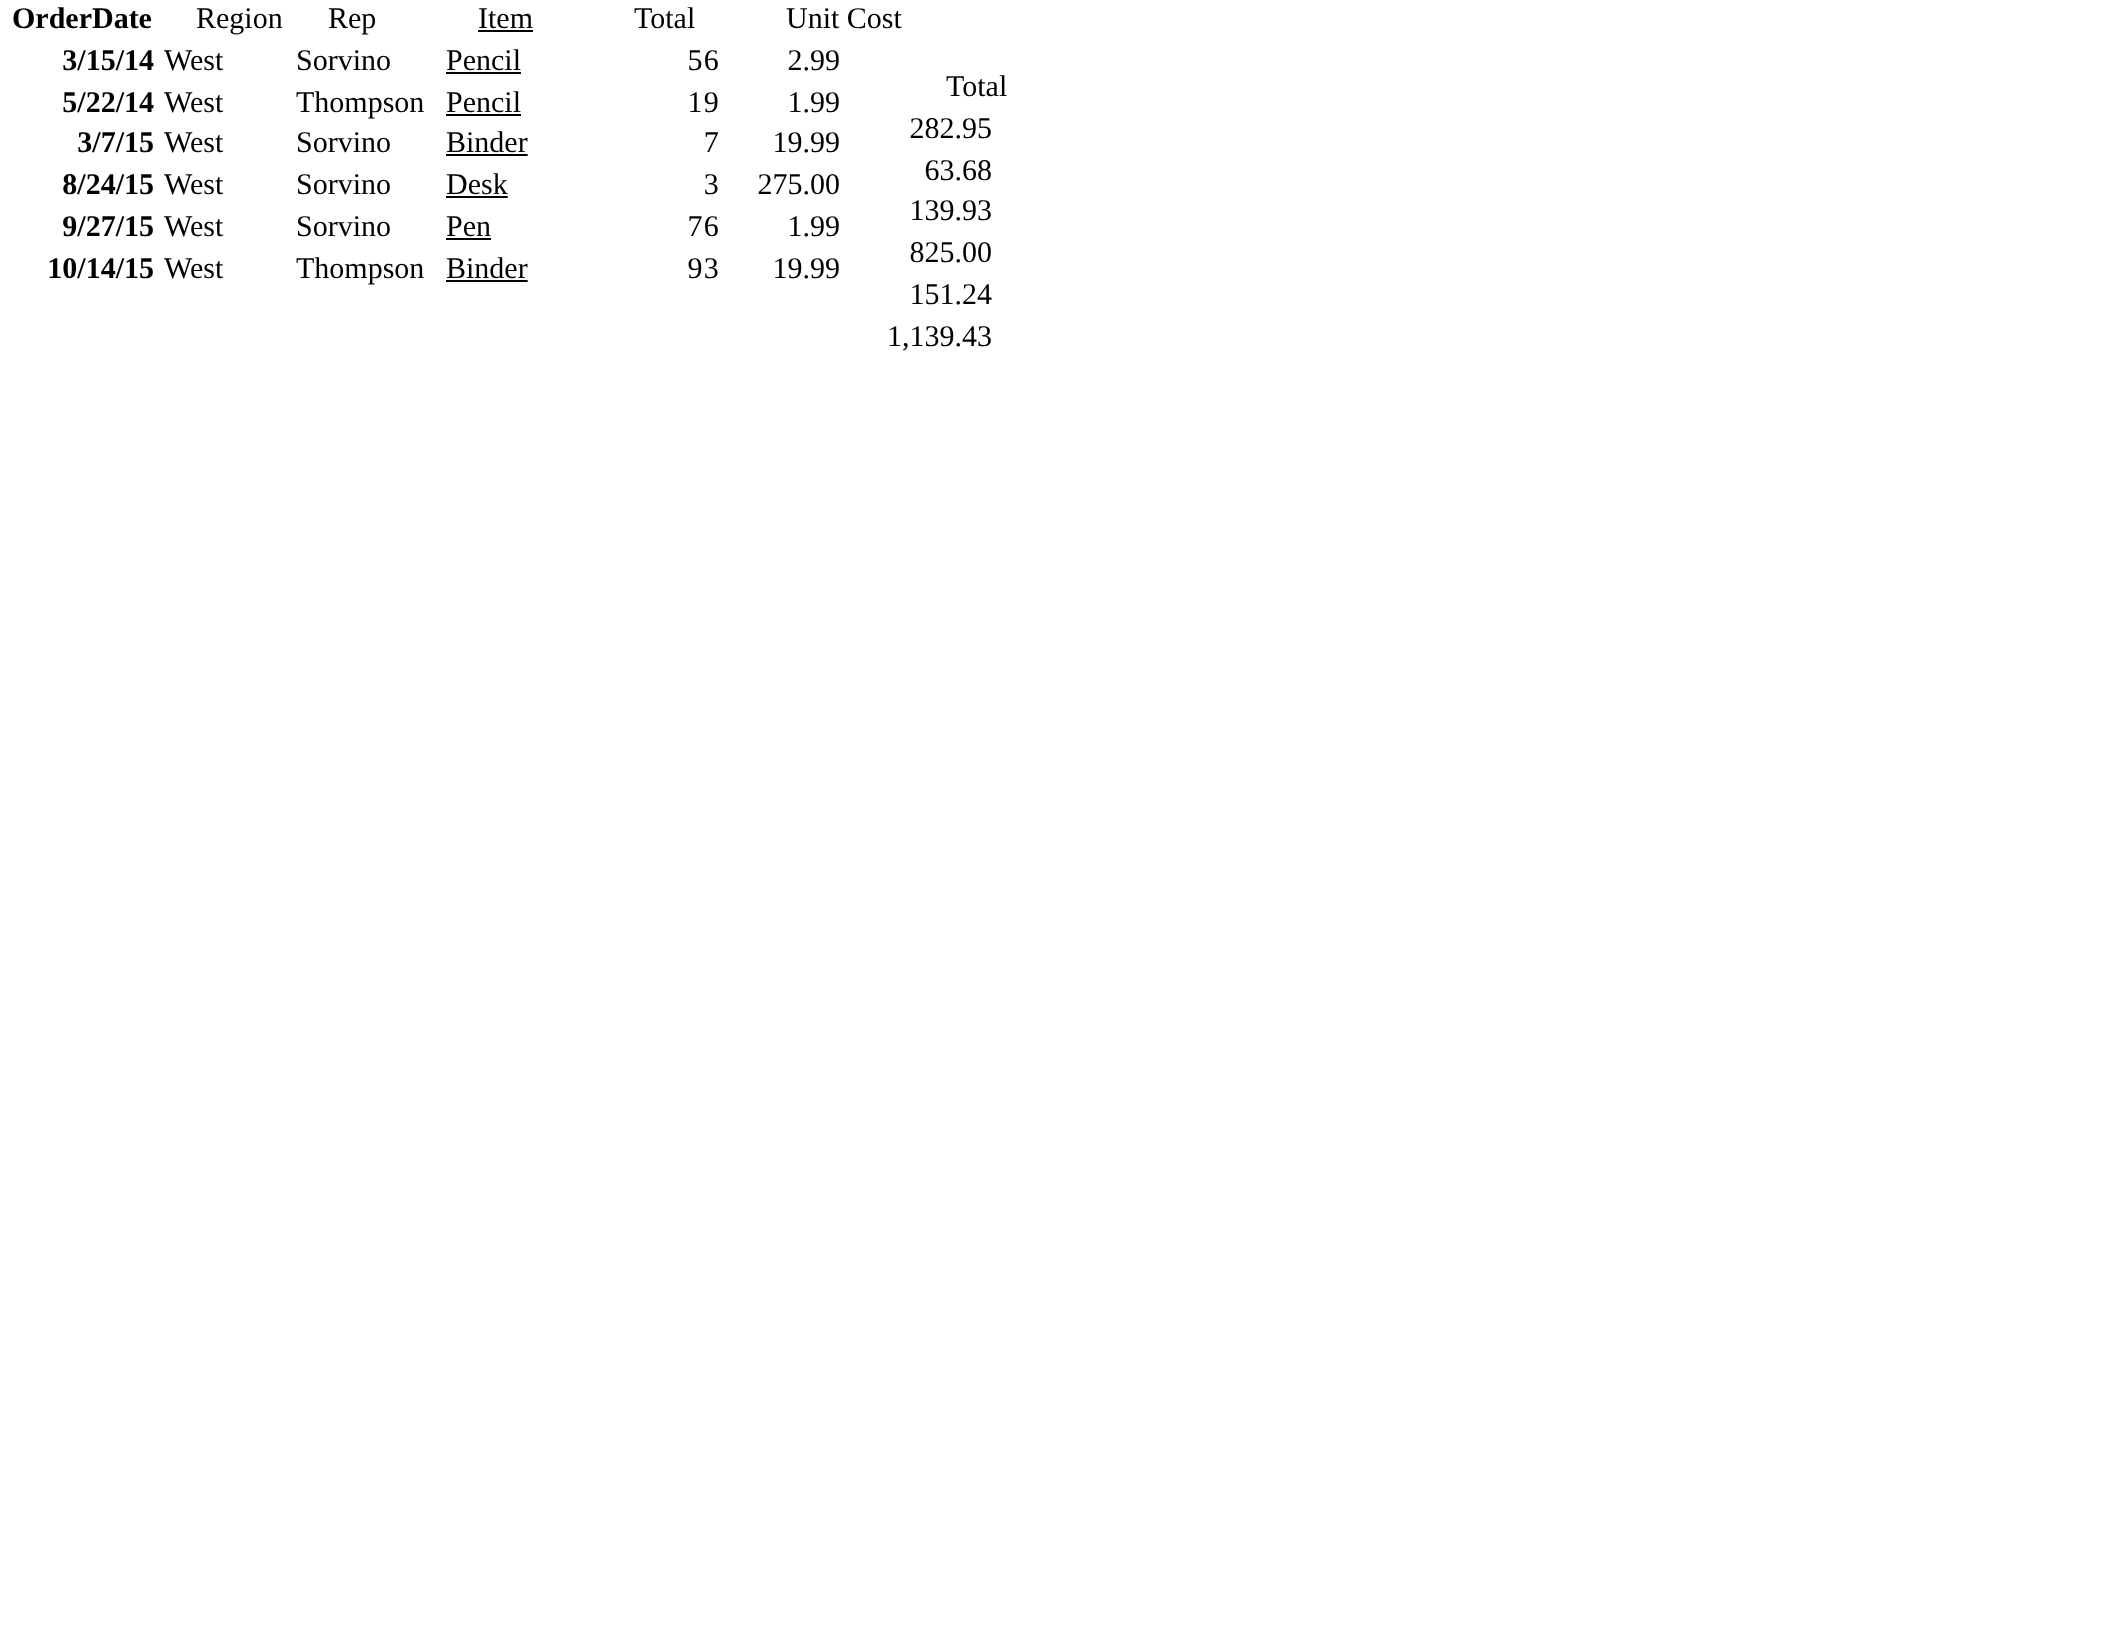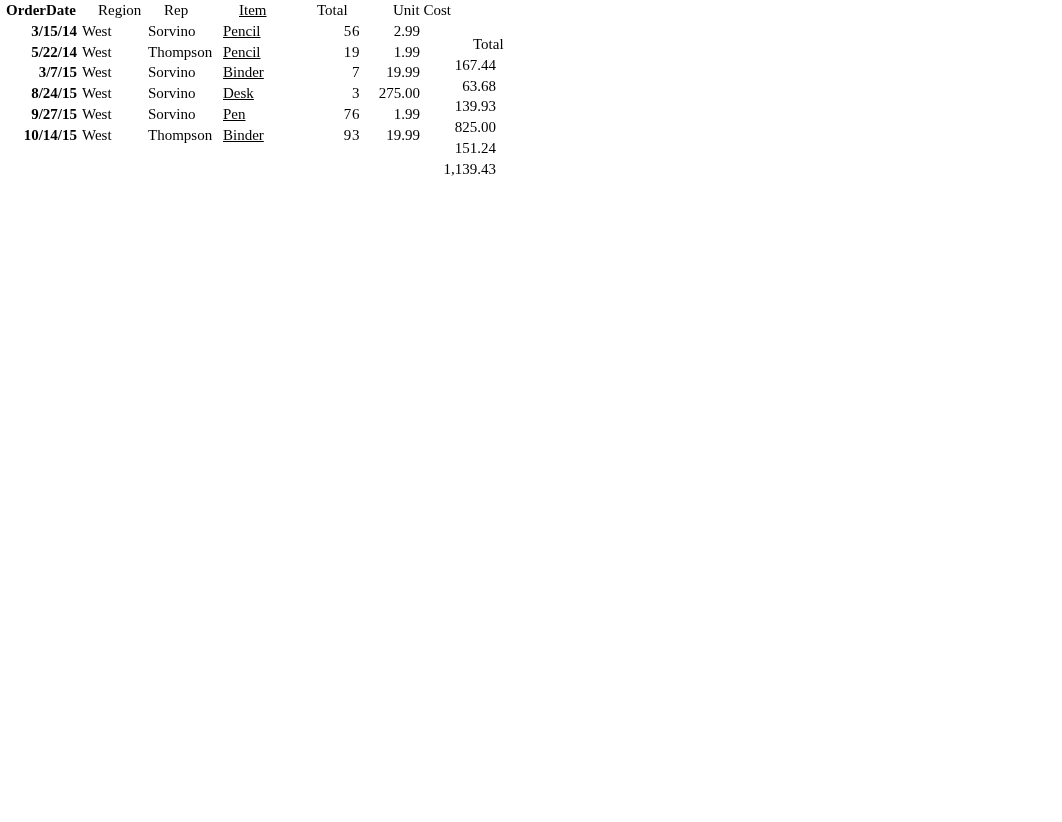--- a/index.html
+++ b/index.html
@@ -75,21 +75,21 @@
 
 <div id="sheet">
 
   <div id="data-table">
 
     <div class="trow headrow">
       <span class="cell c-orderdate">OrderDate</span><span class="cell c-region">Region</span><span class="cell c-rep">Rep</span><span class="cell c-item">Item</span><span class="cell c-units">Total</span><span class="cell c-unitcost">Unit Cost</span><span class="cell c-total">Total</span>
     </div>
 
     <div id="rows-host">
-        <div class="trow body-row"><span class="cell c-orderdate">3/15/14</span><span class="cell c-region">West</span><span class="cell c-rep">Sorvino</span><span class="cell c-item">Pencil</span><span class="cell c-units">56</span><span class="cell c-unitcost">2.99</span><span class="cell c-total">167.44</span></div>
+        <div class="trow body-row"><span class="cell c-orderdate">3/15/14</span><span class="cell c-region">West</span><span class="cell c-rep">Sorvino</span><span class="cell c-item">Pencil</span><span class="cell c-units">56</span><span class="cell c-unitcost">2.99</span><span class="cell c-total">282.95</span></div>
         <div class="trow body-row"><span class="cell c-orderdate">5/22/14</span><span class="cell c-region">West</span><span class="cell c-rep">Thompson</span><span class="cell c-item">Pencil</span><span class="cell c-units">19</span><span class="cell c-unitcost">1.99</span><span class="cell c-total">63.68</span></div>
         <div class="trow body-row"><span class="cell c-orderdate">3/7/15</span><span class="cell c-region">West</span><span class="cell c-rep">Sorvino</span><span class="cell c-item">Binder</span><span class="cell c-units">7</span><span class="cell c-unitcost">19.99</span><span class="cell c-total">139.93</span></div>
         <div class="trow body-row"><span class="cell c-orderdate">8/24/15</span><span class="cell c-region">West</span><span class="cell c-rep">Sorvino</span><span class="cell c-item">Desk</span><span class="cell c-units">3</span><span class="cell c-unitcost">275.00</span><span class="cell c-total">825.00</span></div>
         <div class="trow body-row"><span class="cell c-orderdate">9/27/15</span><span class="cell c-region">West</span><span class="cell c-rep">Sorvino</span><span class="cell c-item">Pen</span><span class="cell c-units">76</span><span class="cell c-unitcost">1.99</span><span class="cell c-total">151.24</span></div>
         <div class="trow body-row"><span class="cell c-orderdate">10/14/15</span><span class="cell c-region">West</span><span class="cell c-rep">Thompson</span><span class="cell c-item">Binder</span><span class="cell c-units">93</span><span class="cell c-unitcost">19.99</span><span class="cell c-total">1,139.43</span></div>
       </div>
 
   </div>
 
 </div>

